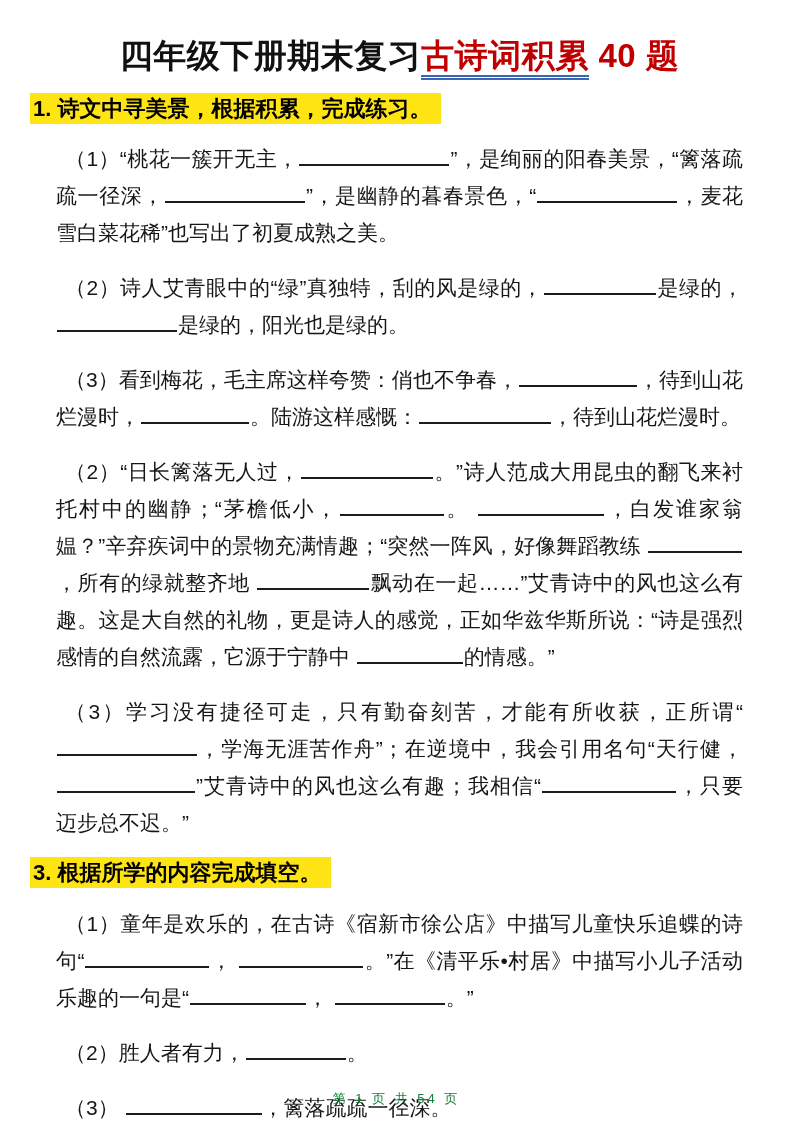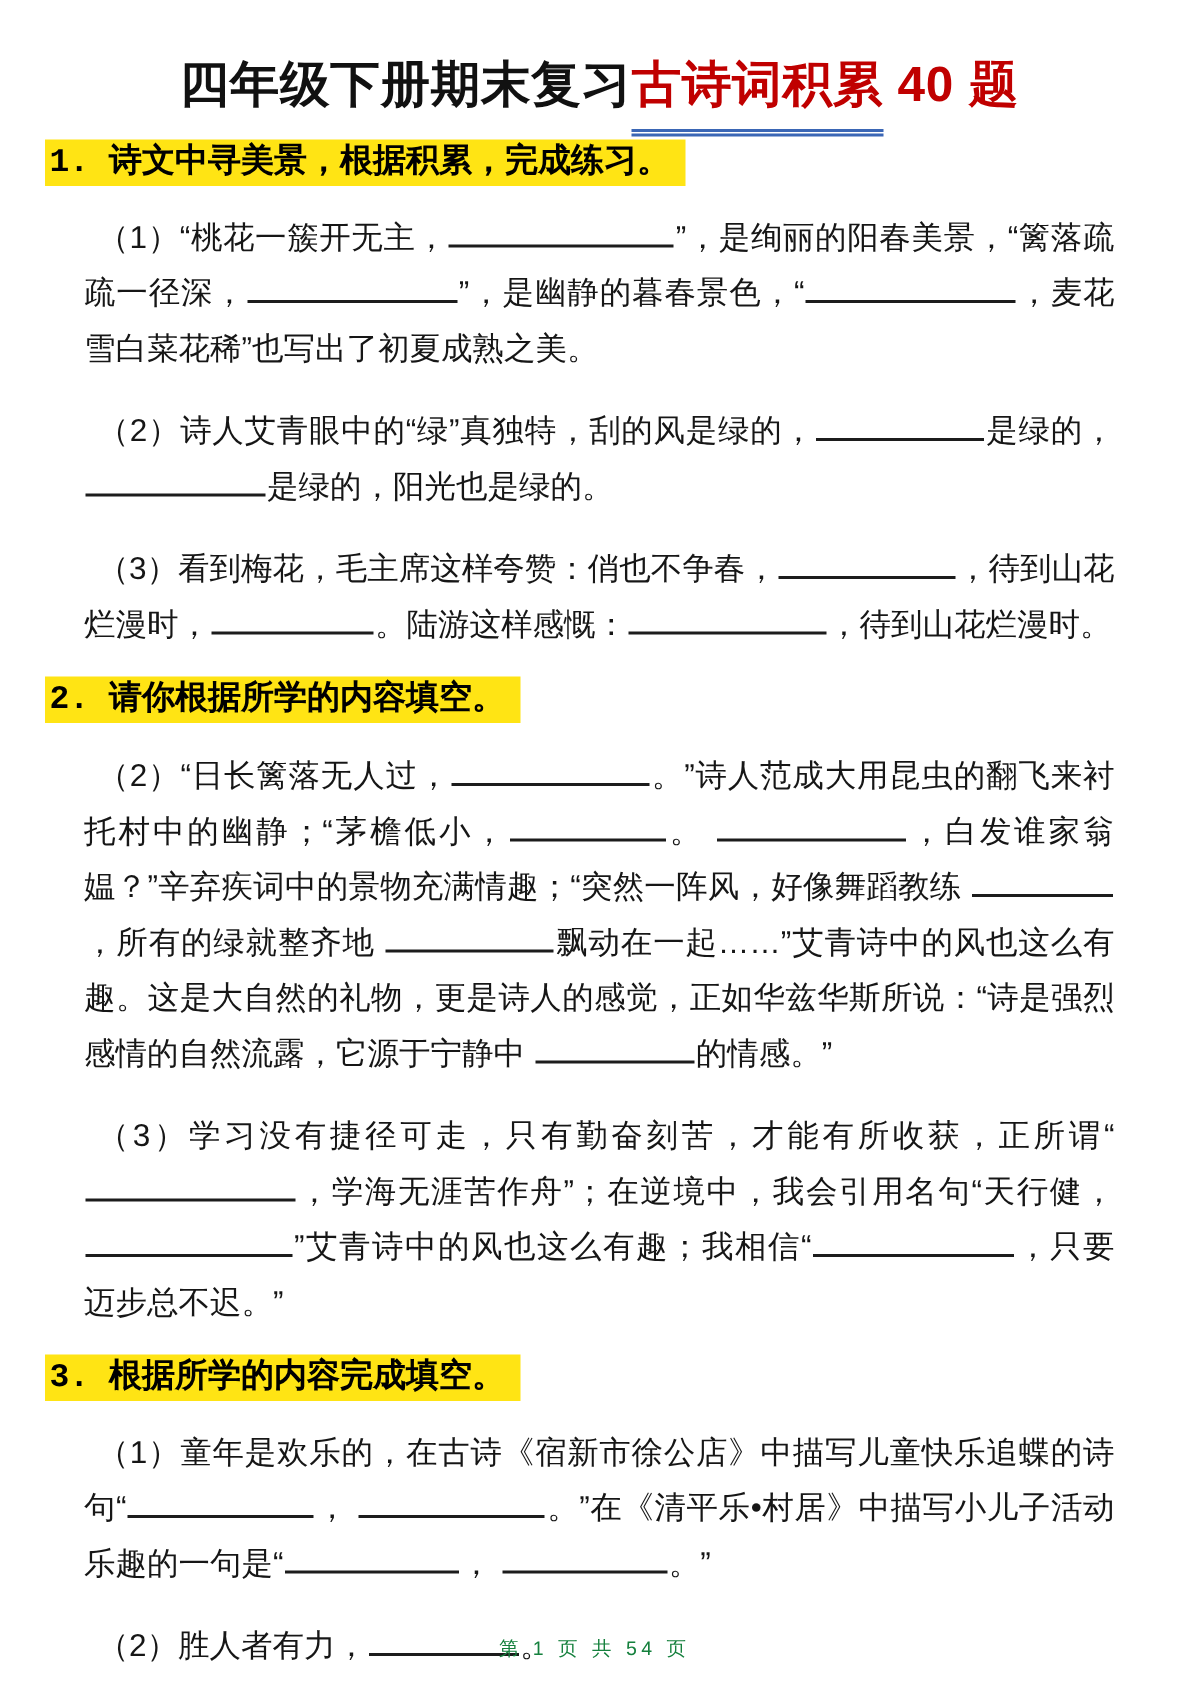--- a/index.html
+++ b/index.html
@@ -7,24 +7,24 @@
   .page {
     position:relative; width:793px; height:1122px; margin:0 auto;
     box-sizing:border-box; padding:30px 32px 0 38px; background:#ffffff; overflow:hidden;
   }
   .title {
     margin:4px 0 16px 0; text-align:center;
     font-size:33px; font-weight:700; line-height:1.35; letter-spacing:0.5px; white-space:nowrap;
   }
   .title .red { color:#c00000; }
   .title .dbl-underline {
-    border-bottom:5px double #3a66b5; padding-bottom:12px;
+    border-bottom:5px double #3a66b5; padding-bottom:1px;
   }
   .sec-heading {
-    margin:10px 0 7px -8px; font-size:22px; font-weight:700; line-height:1.25;font-family:Liberation Mono, monospace;
+    margin:10px 0 7px -8px; font-size:22px; font-weight:700; line-height:1.25;
   }
   .sec-heading .hl {
     background:#ffe414; padding:3px 10px 3px 3px; color:#000;
   }
   .para {
     margin:18px; font-size:21px; line-height:37px; text-align:justify;
     text-indent:9px; word-break:break-all; color:#161616;
   }
   .blank {
     display:inline-block; height:4px; border-bottom:2px solid #1c1c1c;
@@ -39,21 +39,20 @@
 <body>
 
 <div class="page">
   <h1 class="title"><span>四年级下册期末复习</span><span class="red dbl-underline">古诗词积累</span><span class="red"> 40 题</span></h1>
 
   <div id="sections">
       <div class="sec-heading"><span class="hl" style="background: rgb(255, 228, 20);">1. 诗文中寻美景，根据积累，完成练习。</span></div>
       <p class="para"><span>（1）“桃花一簇开无主，</span><span class="blank" style="width: 150px;"></span><span>”，是绚丽的阳春美景，“篱落疏疏一径深，</span><span class="blank" style="width: 140px;"></span><span>”，是幽静的暮春景色，“</span><span class="blank" style="width: 140px;"></span><span>，麦花雪白菜花稀”也写出了初夏成熟之美。</span></p>
       <p class="para"><span>（2）诗人艾青眼中的“绿”真独特，刮的风是绿的，</span><span class="blank" style="width: 112px;"></span><span>是绿的，</span><span class="blank" style="width: 120px;"></span><span>是绿的，阳光也是绿的。</span></p>
       <p class="para"><span>（3）看到梅花，毛主席这样夸赞：俏也不争春，</span><span class="blank" style="width: 118px;"></span><span>，待到山花烂漫时，</span><span class="blank" style="width: 108px;"></span><span>。陆游这样感慨：</span><span class="blank" style="width: 132px;"></span><span>，待到山花烂漫时。</span></p>
-      <div class="sec-heading"><span class="hl" style="background: rgb(255, 228, 20);">2. 请你根据所学的内容填空。</span></div>
       <p class="para"><span>（2）“日长篱落无人过，</span><span class="blank" style="width: 132px;"></span><span>。”诗人范成大用昆虫的翻飞来衬托村中的幽静；“茅檐低小，</span><span class="blank" style="width: 104px;"></span><span>。 </span><span class="blank" style="width: 126px;"></span><span>，白发谁家翁媪？”辛弃疾词中的景物充满情趣；“突然一阵风，好像舞蹈教练 </span><span class="blank" style="width: 94px;"></span><span>，所有的绿就整齐地 </span><span class="blank" style="width: 112px;"></span><span>飘动在一起……”艾青诗中的风也这么有趣。这是大自然的礼物，更是诗人的感觉，正如华兹华斯所说：“诗是强烈感情的自然流露，它源于宁静中 </span><span class="blank" style="width: 106px;"></span><span>的情感。”</span></p>
       <p class="para"><span>（3）学习没有捷径可走，只有勤奋刻苦，才能有所收获，正所谓“</span><span class="blank" style="width: 140px;"></span><span>，学海无涯苦作舟”；在逆境中，我会引用名句“天行健，</span><span class="blank" style="width: 138px;"></span><span>”艾青诗中的风也这么有趣；我相信“</span><span class="blank" style="width: 134px;"></span><span>，只要迈步总不迟。”</span></p>
       <div class="sec-heading"><span class="hl" style="background: rgb(255, 228, 20);">3. 根据所学的内容完成填空。</span></div>
       <p class="para"><span>（1）童年是欢乐的，在古诗《宿新市徐公店》中描写儿童快乐追蝶的诗句“</span><span class="blank" style="width: 124px;"></span><span>， </span><span class="blank" style="width: 124px;"></span><span>。”在《清平乐•村居》中描写小儿子活动乐趣的一句是“</span><span class="blank" style="width: 116px;"></span><span>， </span><span class="blank" style="width: 110px;"></span><span>。”</span></p>
       <p class="para"><span>（2）胜人者有力，</span><span class="blank" style="width: 100px;"></span><span>。</span></p>
       <p class="para"><span>（3） </span><span class="blank" style="width: 136px;"></span><span>，篱落疏疏一径深。</span></p>
     </div>
 
   <div class="footer">第 1 页 共 54 页</div>
 </div>

